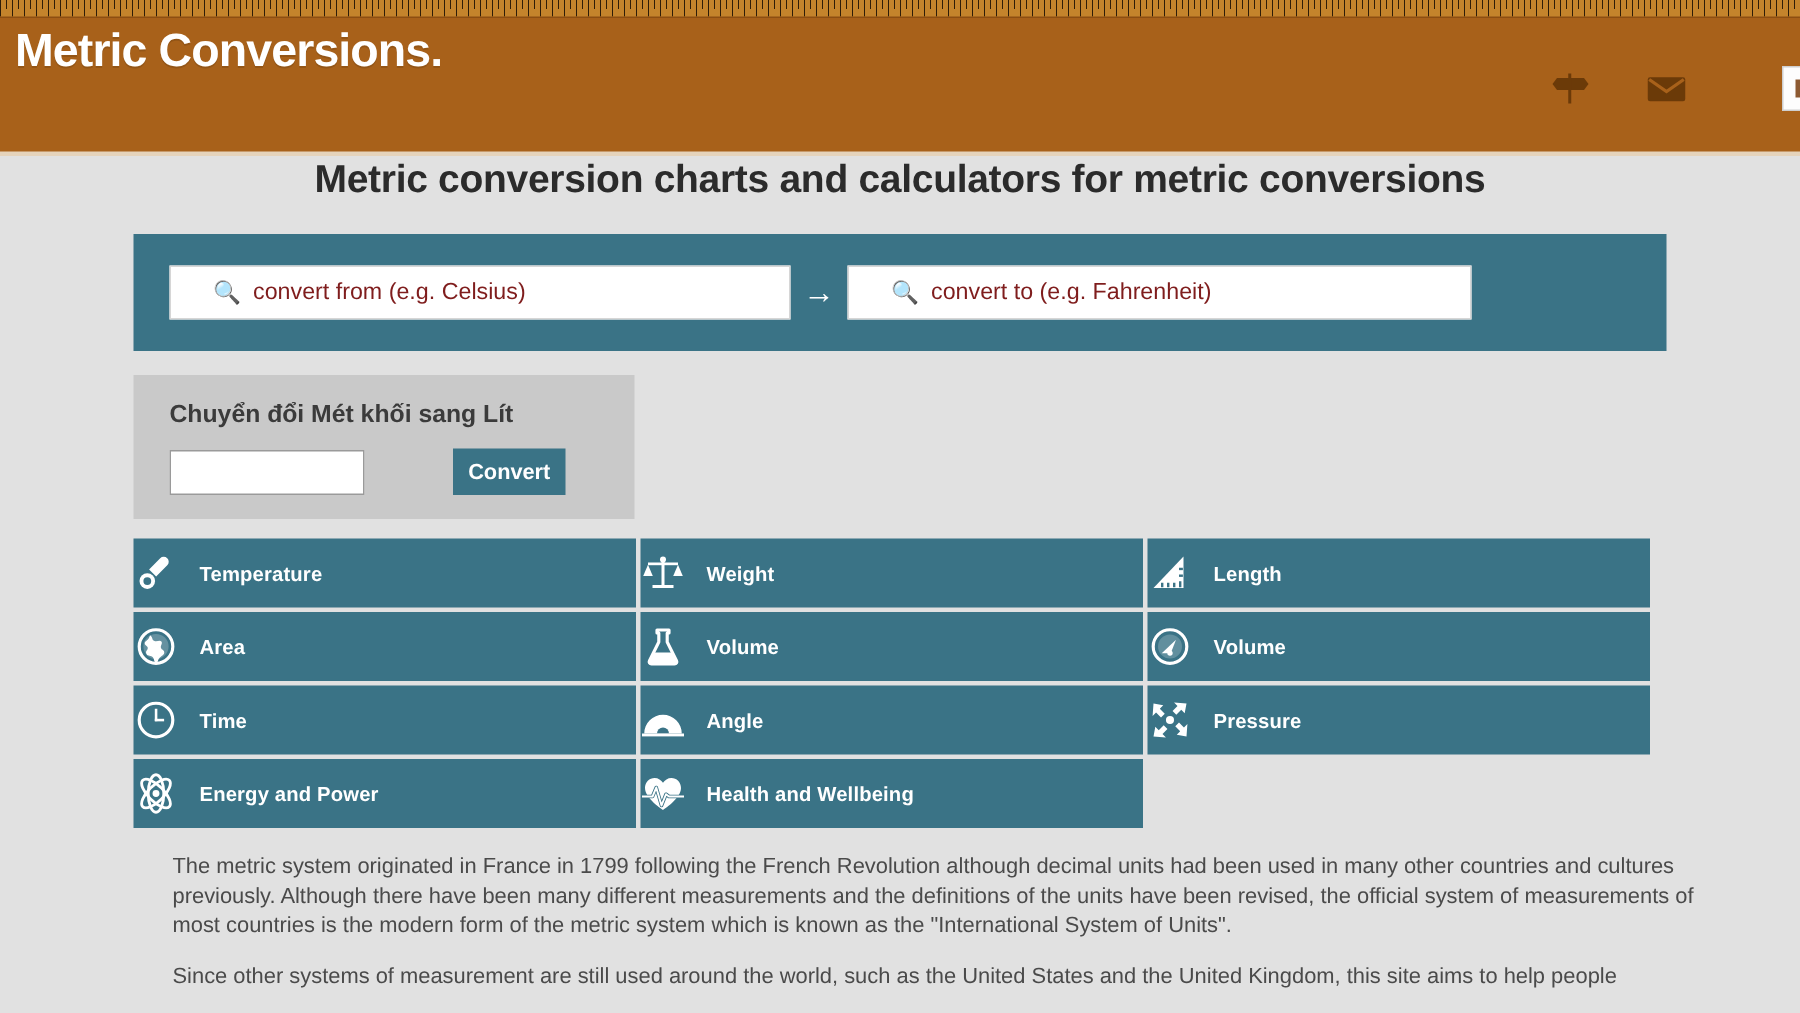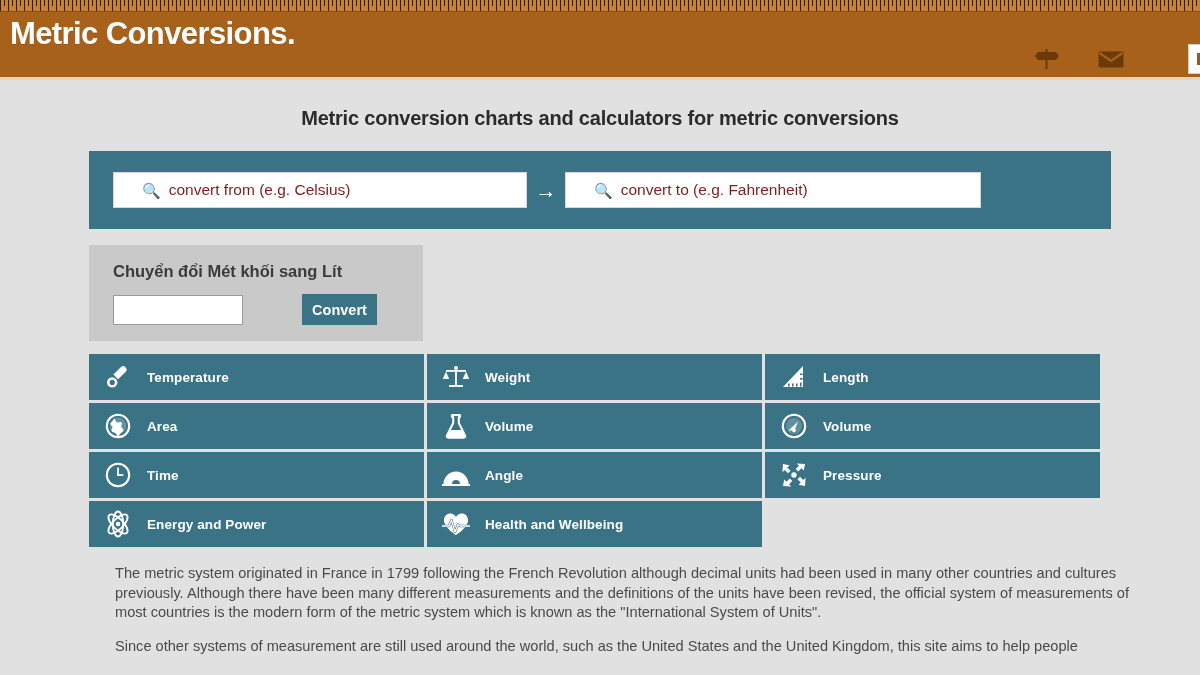--- a/index.html
+++ b/index.html
@@ -13,21 +13,21 @@
   body {
     background: #e1e1e1;
     font-family: "Liberation Sans", sans-serif;
     color: #333;
   }
 
   
   .header {
     position: relative;
     width: 1200px;
-    height: 80px;
+    height: 104px;
     background: #a8611a;
     overflow: hidden;
   }
 
   .ruler-strip {
     position: absolute;
     top: 0; left: 0;
     width: 1200px;
     height: 12px;
     background: #c4842c;
@@ -100,22 +100,21 @@
   }
   .lang-box .flagbit {
     width: 7px; height: 12px;
     background: #8d5a32;
   }
 
   
   .page-title {
     width: 1200px;
     text-align: center;
-    margin-top: 27px;
-    font-size: 20px;
+    font-size: 26px;
     font-weight: bold;
     color: #2b2b2b;
     letter-spacing: -0.2px;
   }
 
   
   .content {
     width: 1022px;
     margin: 0 auto;
     padding-left: 0;
@@ -219,21 +218,20 @@
     flex-wrap: wrap;
     gap: 3px;
   }
 
   .cat-cell {
     width: 335px;
     height: 46px;
     background: #3a7386;
     display: flex;
     align-items: center;
-    padding-left: 14px;
     cursor: pointer;
   }
 
   .cat-icon {
     width: 30px;
     height: 30px;
     display: flex;
     align-items: center;
     justify-content: center;
     margin-right: 14px;

